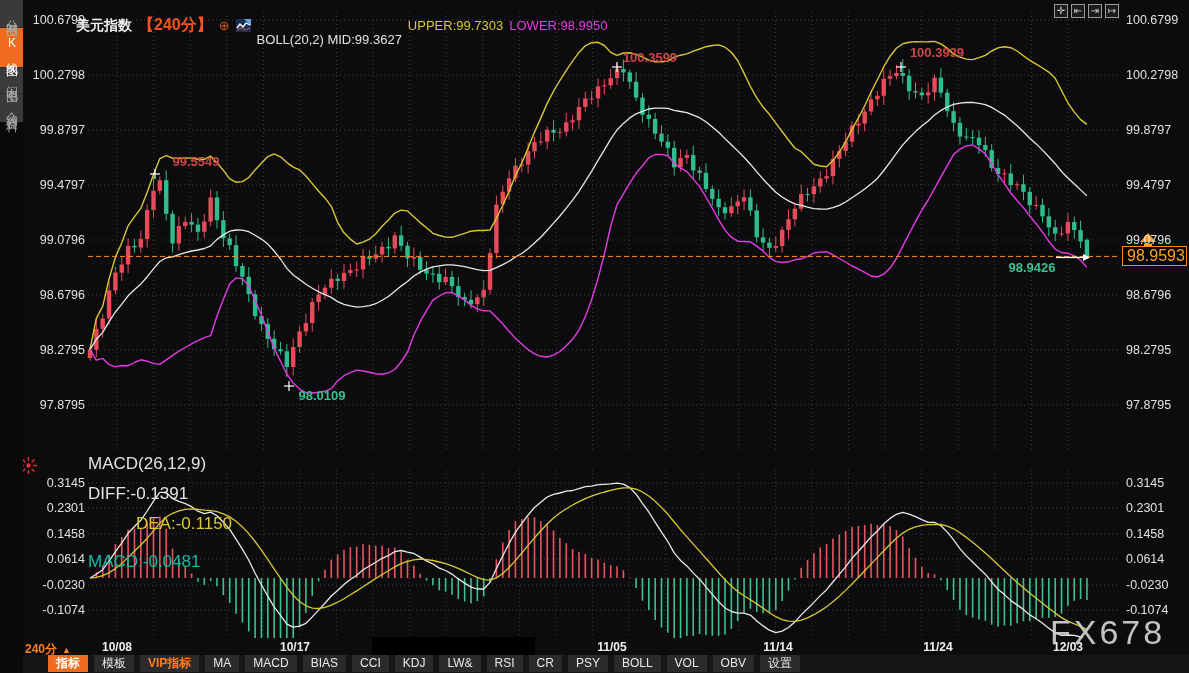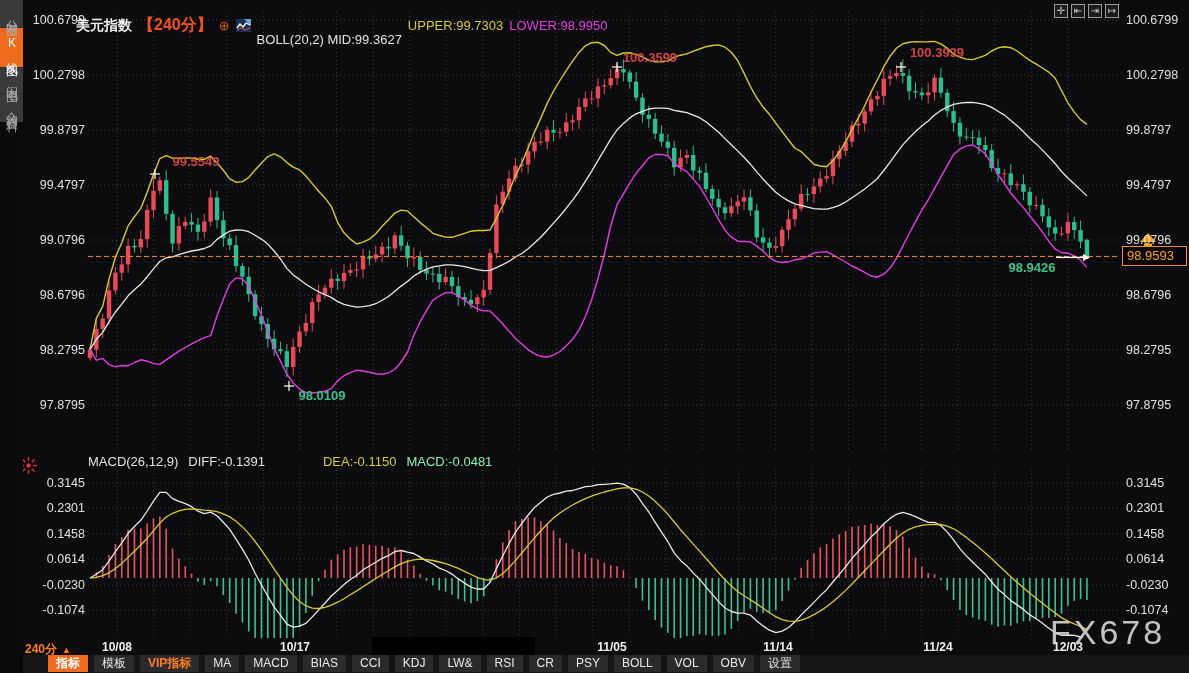--- a/index.html
+++ b/index.html
@@ -29,31 +29,31 @@
   .hd-lower  { color:#e23ce2; }
   .mini-chart-icon { display:inline-block; width:15px; height:13px; }
 
   
   .view-btns { position:absolute; left:1054px; top:4px; z-index:4; display:flex; gap:3px; }
   .vbtn { width:14px; height:14px; background:#1c1c1e; border:1px solid #9a9a9a;
           color:#cfcfcf; font-size:10px; line-height:12px; text-align:center;
           cursor:pointer; }
 
   
-  .macd-header { position:absolute; left:88px; top:454px; z-index:4; font-size:13px;
-                 white-space:nowrap; display:flex; gap:10px; }
+  .macd-header { position:absolute; left:88px; top:454px; z-index:4; font-size:17px;
+                 white-space:nowrap; display:flex; gap:10px;flex-direction:column; }
   .mh-name, .mh-diff { color:#e2e2e2; }
   .mh-dea  { color:#d8c832;margin-left:48px; }
-  .mh-macd { color:#86efac; }
+  .mh-macd { color:#14b8a6;margin-top:8px; }
   .starburst { position:absolute; left:20px; top:457px; z-index:4; }
 
   
   .price-box { position:absolute; left:1122px; top:246px; width:65px; height:20px;
                background:#050505; border:1px solid #ff8c1e; color:#ffa21f;
-               font-size:13px; line-height:18px; padding-left:4px; z-index:4; }
+               font-size:16px; line-height:18px; padding-left:4px; z-index:4; }
 
   
   .period-tag { position:absolute; left:25px; top:641px; z-index:4; color:#ff7e1e;
                 font-size:12px; font-weight:bold; display:flex; gap:5px; align-items:center; }
   .period-tri { color:#ff7e1e; font-size:9px; }
   .redact-box { position:absolute; left:372px; top:637px; width:163px; height:18px;
                 background:#000; z-index:3; }
   .watermark { position:absolute; left:1050px; top:613px; z-index:6; color:#d2d2d2;
                font-size:34px; letter-spacing:3px; opacity:.92; }
 

